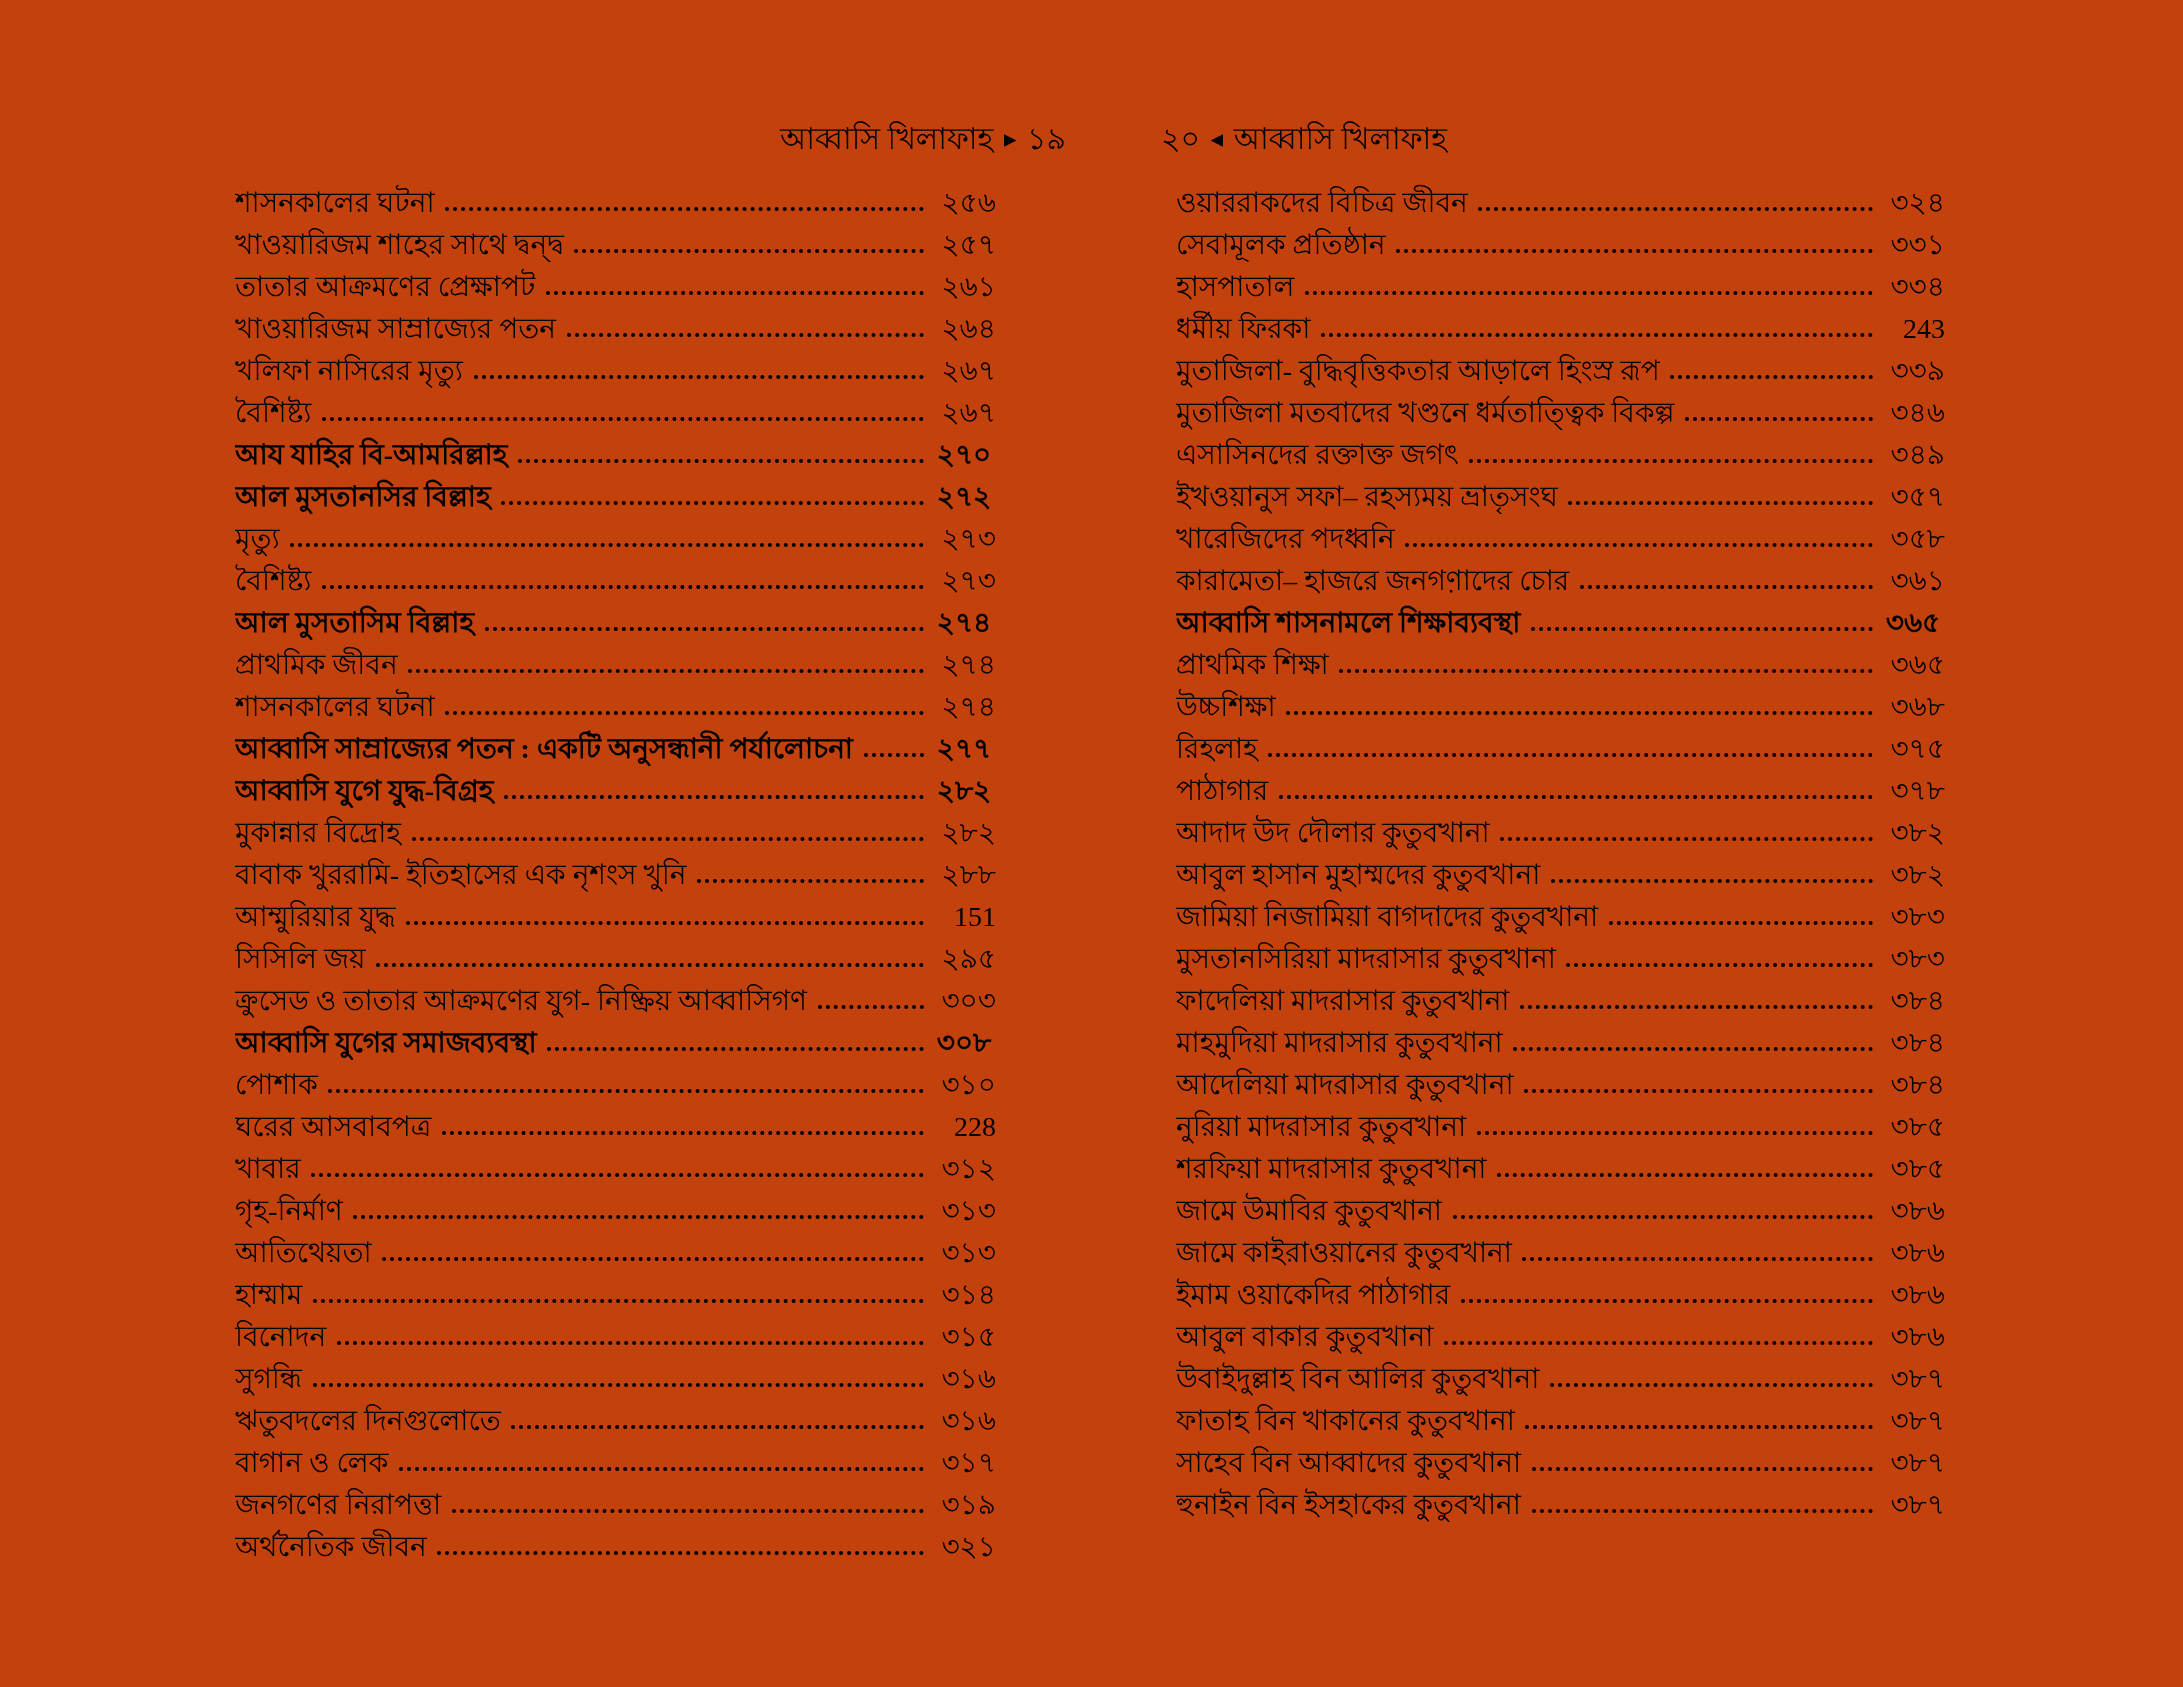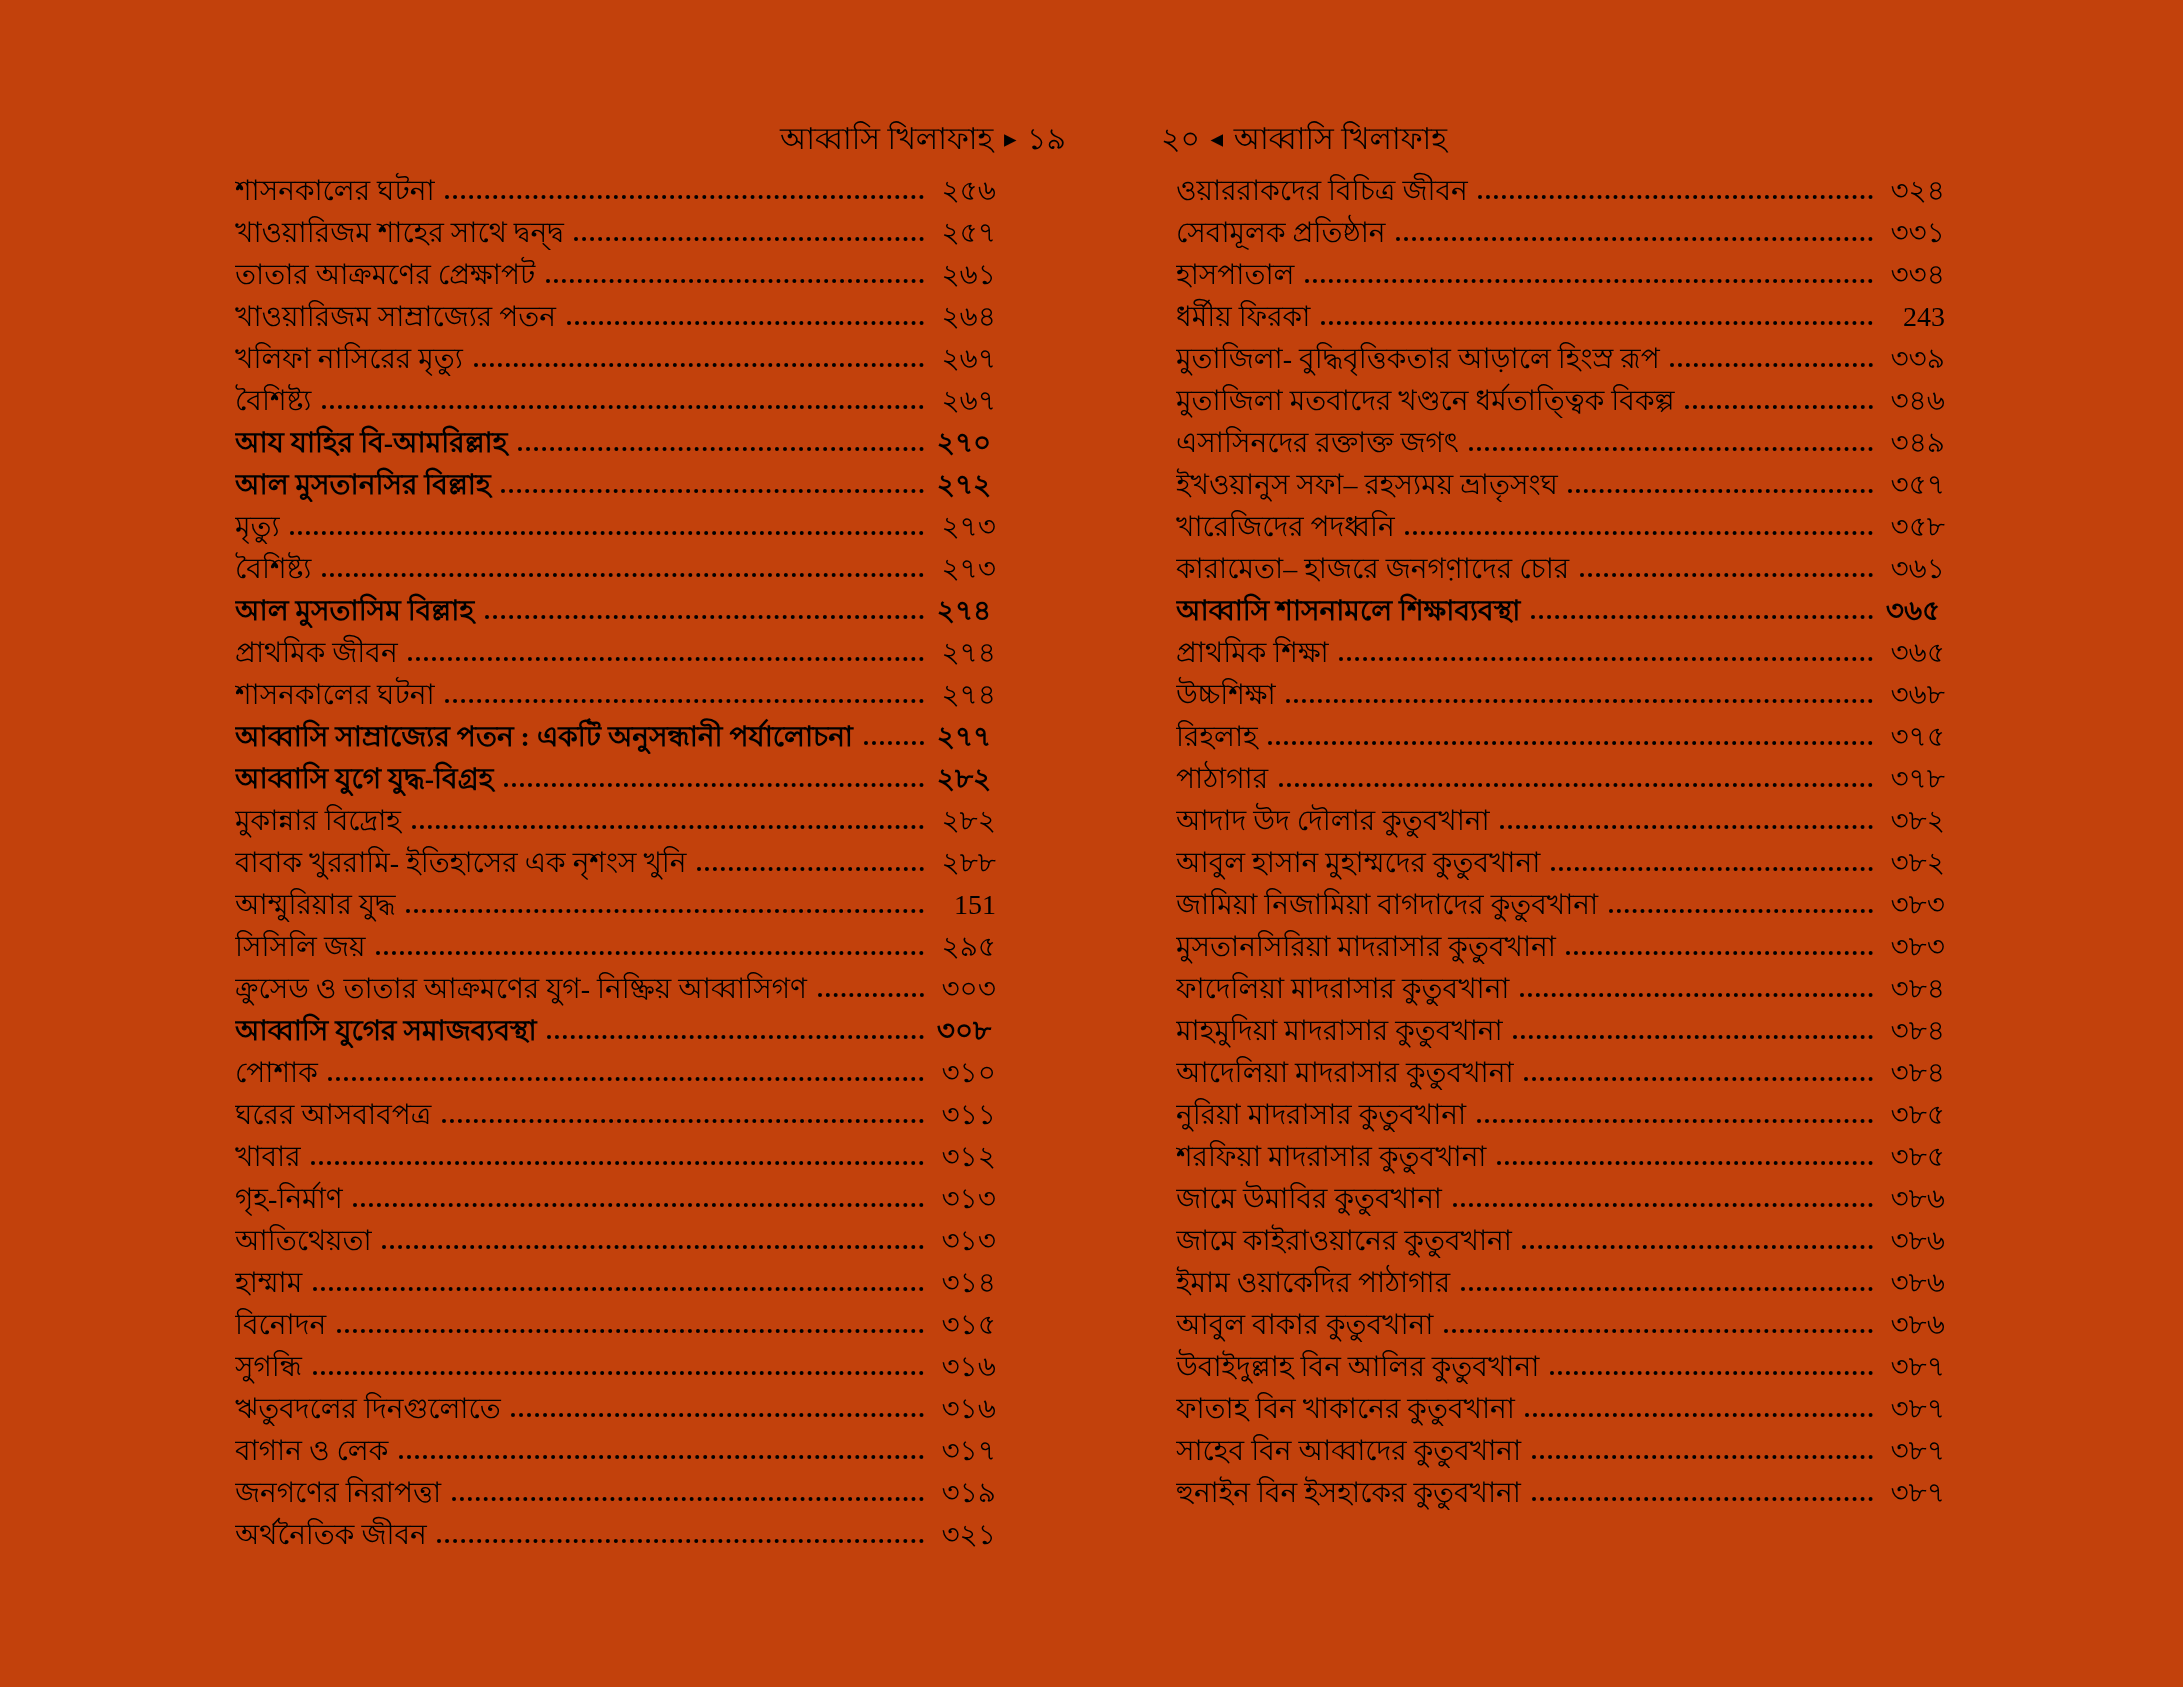--- a/index.html
+++ b/index.html
@@ -25,21 +25,21 @@
   }
   .hdr-left { left: 595px; width: 471px; text-align: right; }
   .hdr-right { left: 1161px; text-align: right; }
   .hdr .sep {
     display: inline-block;
     margin: 0 10.6px;
     font-size: 25px;
     transform: translateY(-2px);
   }
   
-  .list { position: absolute; top: 166px; }
+  .list { position: absolute; top: 178px; }
   .list-left  { left: 235px;  width: 761px; }
   .list-right { left: 1176px; width: 769px; }
   .row {
     display: flex;
     align-items: flex-end;
     height: 42px;
     overflow: hidden;
   }
   .row .t {
     font-size: 28px;
@@ -206,21 +206,21 @@
 
       <div class="row">
         <span class="t">পোশাক</span>
         <span class="dots"></span>
         <span class="p">৩১০</span>
       </div>
 
       <div class="row">
         <span class="t">ঘরের আসবাবপত্র</span>
         <span class="dots"></span>
-        <span class="p">৩১১</span>
+        <span class="p">228</span>
       </div>
 
       <div class="row">
         <span class="t">খাবার</span>
         <span class="dots"></span>
         <span class="p">৩১২</span>
       </div>
 
       <div class="row">
         <span class="t">গৃহ-নির্মাণ</span>

